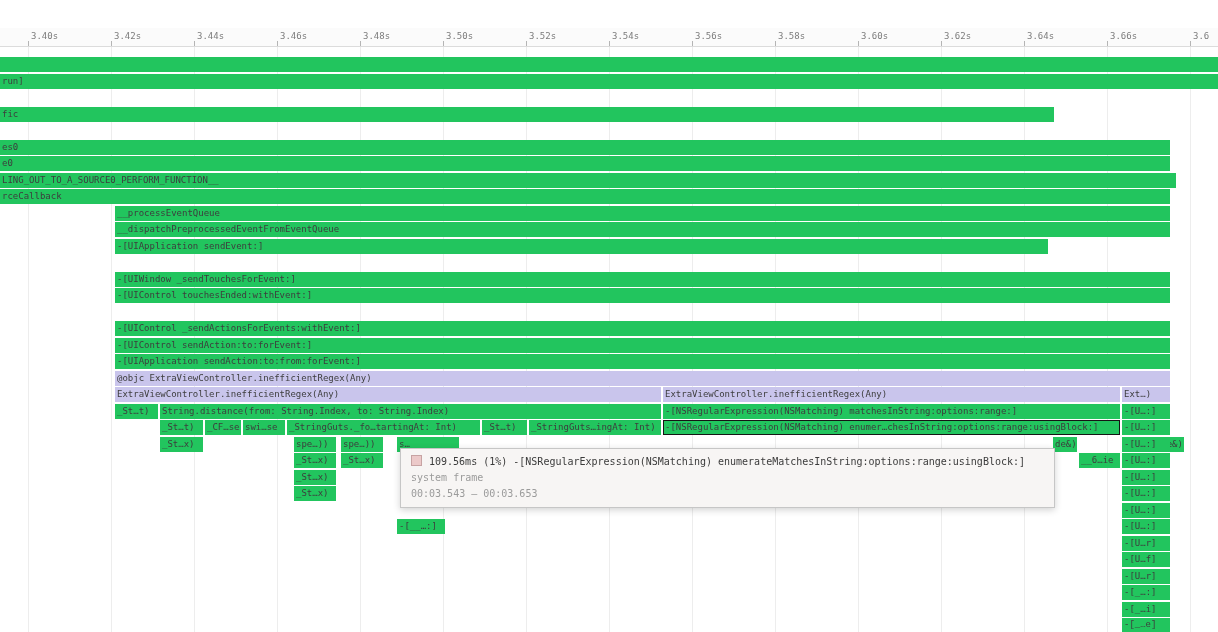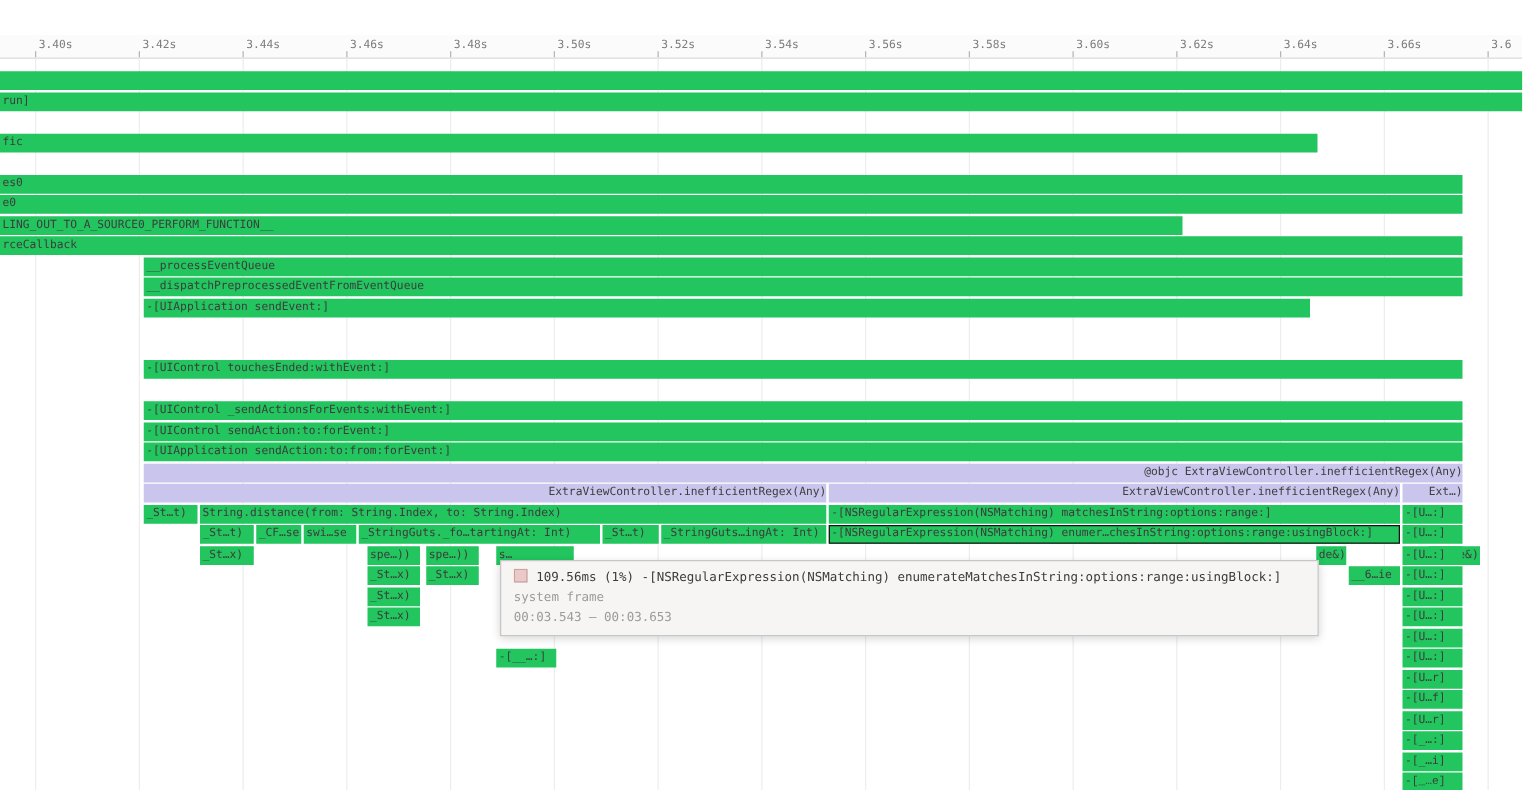--- a/index.html
+++ b/index.html
@@ -18,21 +18,21 @@
   .gridlines{position:absolute;inset:0;z-index:0;}
   .gridline{position:absolute;top:47px;bottom:0;width:1px;background:#ededed;}
   
   .flame{position:absolute;inset:0;z-index:1;}
   .bar{
     position:absolute;height:15px;box-sizing:border-box;
     font-size:9px;line-height:15px;color:#3d3d3d;
     padding-left:2px;white-space:nowrap;overflow:hidden;
   }
   .bar.p{background:#22c55e;}
-  .bar.v{background:#c9c5ec;text-align:right;}
+  .bar.v{background:#c9c5ec;}
   .bar.selected{outline:1.5px solid #151515;outline-offset:-1px;z-index:2;}
   
   .tooltip{
     position:absolute;left:400px;top:448px;width:655px;box-sizing:border-box;
     background:#f7f5f4;border:1px solid #c6c6c6;box-shadow:0 2px 7px rgba(0,0,0,.18);
     padding:6px 10px 8px 10px;font-size:10px;color:#3b3b3b;z-index:5;
   }
   .tt-line1{white-space:nowrap;overflow:hidden;}
   .chip{display:inline-block;width:9px;height:9px;background:#ecc9c9;border:1px solid #c7a3a3;margin-right:7px;vertical-align:-1px;}
   .tt-sub{color:#9b9b9b;margin-top:5px;white-space:nowrap;}
@@ -89,25 +89,26 @@
       <div class="tick-label" style="left: 1110px;">3.66s</div>
       <div class="tick" style="left: 1190px;"></div>
       <div class="tick-label" style="left: 1193px;">3.6</div>
     </div>
   <div class="flame">
       <div class="bar p" style="left: 0px; width: 1218px; top: 57px;"></div>
       <div class="bar p" style="left: 0px; width: 1218px; top: 73.5px;">run]</div>
       <div class="bar p" style="left: 0px; width: 1054px; top: 106.5px;">fic</div>
       <div class="bar p" style="left: 0px; width: 1170px; top: 139.5px;">es0</div>
       <div class="bar p" style="left: 0px; width: 1170px; top: 156px;">e0</div>
-      <div class="bar p" style="left: 0px; width: 946px; top: 172.5px;">LING_OUT_TO_A_SOURCE0_PERFORM_FUNCTION__</div>
+      <div class="bar p" style="left: 0px; width: 1176px; top: 172.5px;">LING_OUT_TO_A_SOURCE0_PERFORM_FUNCTION__</div>
       <div class="bar p" style="left: 0px; width: 1170px; top: 189px;">rceCallback</div>
       <div class="bar p" style="left: 115px; width: 1055px; top: 205.5px;">__processEventQueue</div>
       <div class="bar p" style="left: 115px; width: 1055px; top: 222px;">__dispatchPreprocessedEventFromEventQueue</div>
       <div class="bar p" style="left: 115px; width: 933px; top: 238.5px;">-[UIApplication sendEvent:]</div>
+      <div class="bar p" style="left: 115px; width: 1055px; top: 271.5px;">-[UIWindow _sendTouchesForEvent:]</div>
       <div class="bar p" style="left: 115px; width: 1055px; top: 288px;">-[UIControl touchesEnded:withEvent:]</div>
       <div class="bar p" style="left: 115px; width: 1055px; top: 321px;">-[UIControl _sendActionsForEvents:withEvent:]</div>
       <div class="bar p" style="left: 115px; width: 1055px; top: 337.5px;">-[UIControl sendAction:to:forEvent:]</div>
       <div class="bar p" style="left: 115px; width: 1055px; top: 354px;">-[UIApplication sendAction:to:from:forEvent:]</div>
       <div class="bar v" style="left: 115px; width: 1055px; top: 370.5px;">@objc ExtraViewController.inefficientRegex(Any)</div>
       <div class="bar v" style="left: 115px; width: 546px; top: 387px;">ExtraViewController.inefficientRegex(Any)</div>
       <div class="bar v" style="left: 663px; width: 457px; top: 387px;">ExtraViewController.inefficientRegex(Any)</div>
       <div class="bar v" style="left: 1122px; width: 48px; top: 387px;">Ext…)</div>
       <div class="bar p" style="left: 115px; width: 43px; top: 403.5px;">_St…t)</div>
       <div class="bar p" style="left: 160px; width: 501px; top: 403.5px;">String.distance(from: String.Index, to: String.Index)</div>

